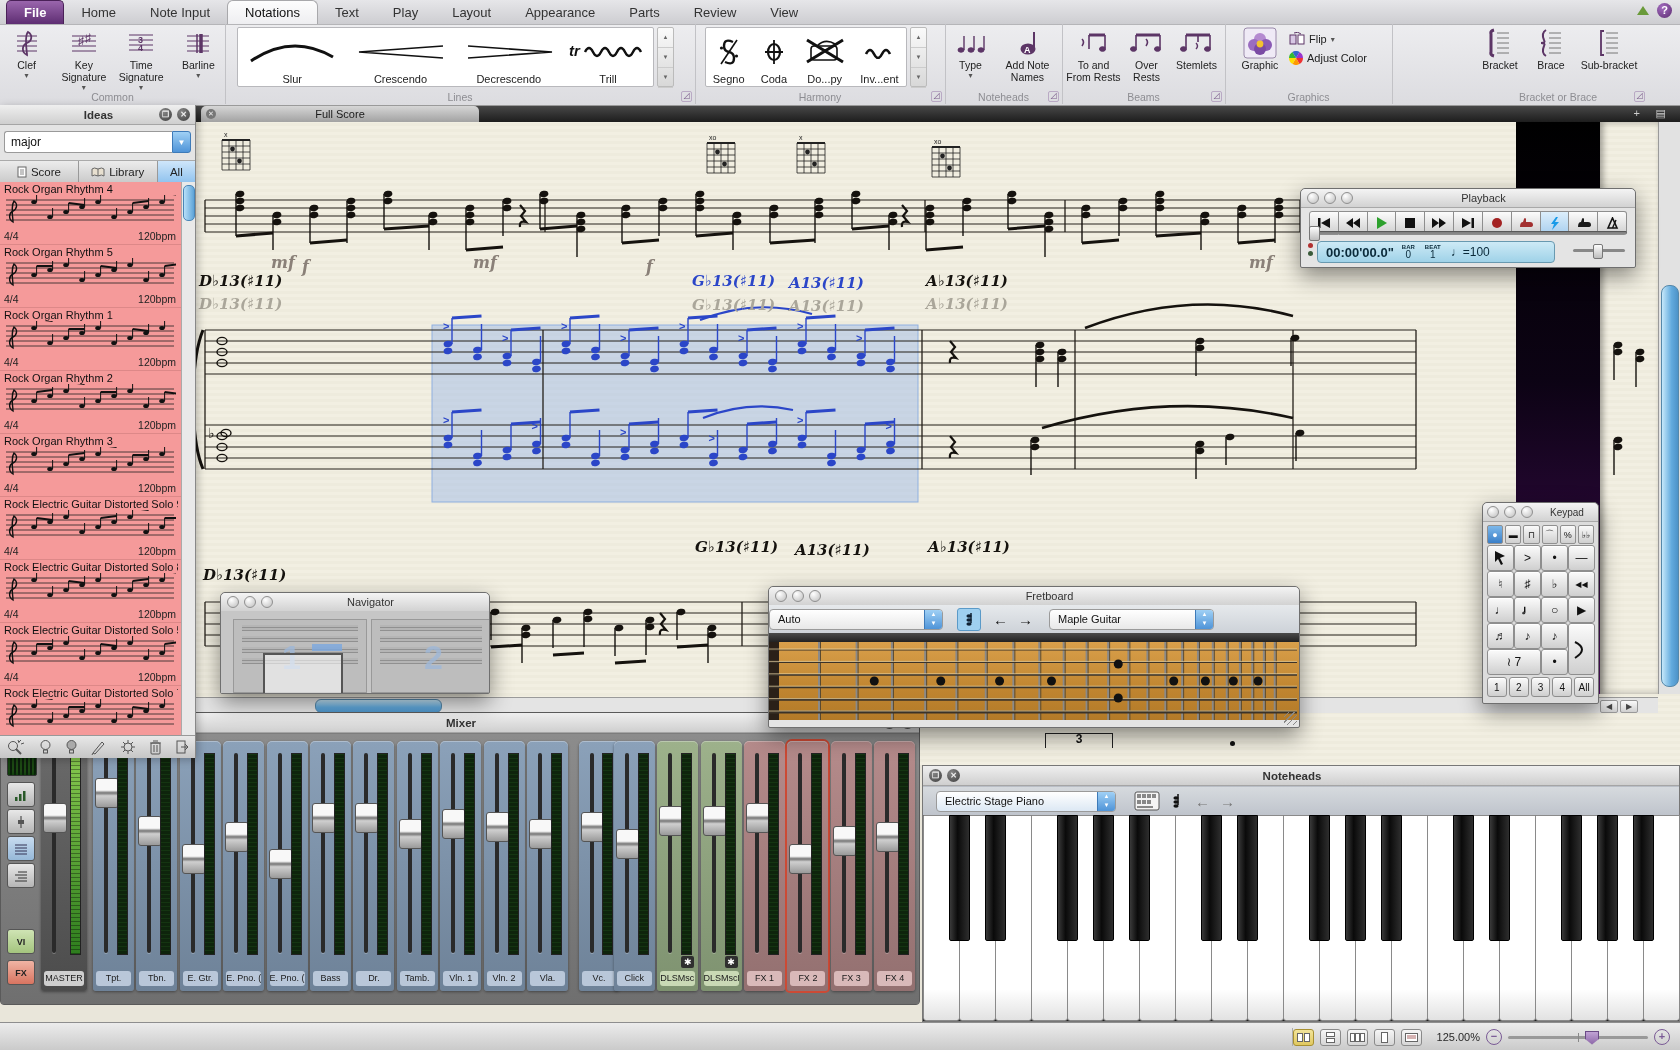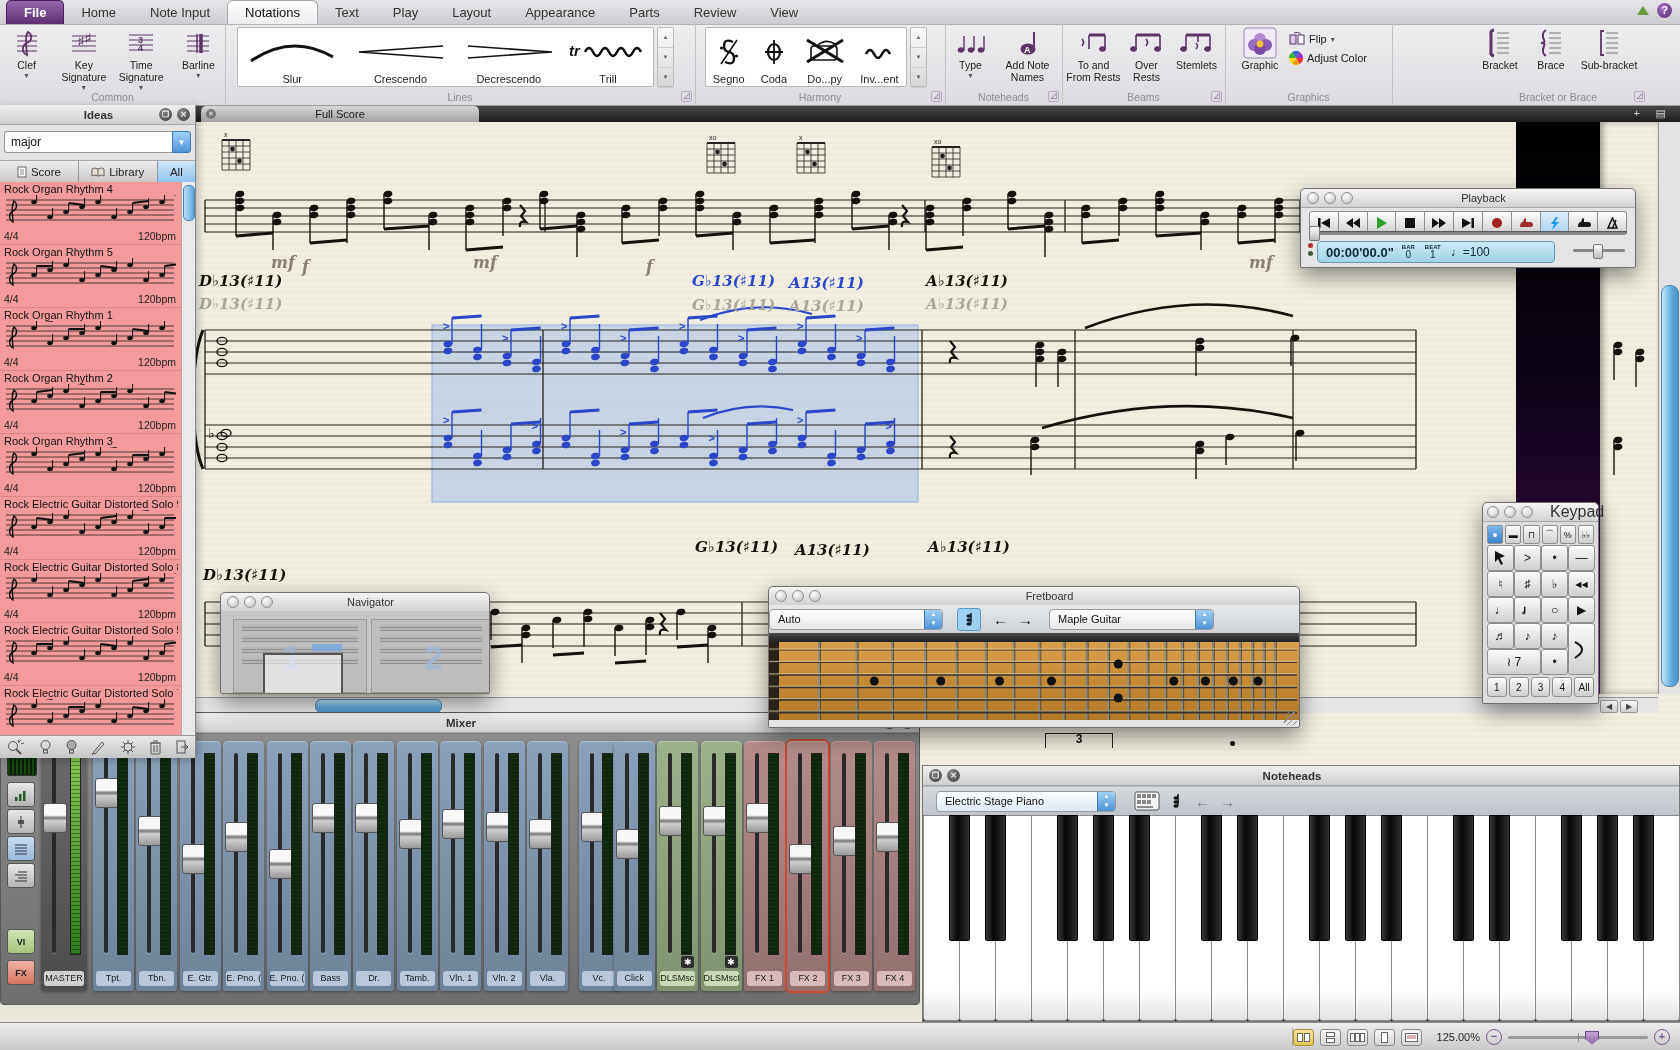--- a/index.html
+++ b/index.html
@@ -1607,21 +1607,21 @@
     <div class="grip"></div>
   </div>
 
   <div class="win" style="left:1482px;top:502px;width:115px;height:200px;background:#dcdcdc;">
     <div class="wtitle">
       <div class="dots" style="margin:0 4px;">
           <div class="dot"></div>
           <div class="dot"></div>
           <div class="dot"></div>
         </div>
-      <div style="font-size:16px;color:#333;">Keypad</div>
+      <div style="font-size:10px;color:#333;">Keypad</div>
     </div>
     <div class="kprow" style="margin-top:3px;">
       <div class="kptab active">●</div>
       <div class="kptab">▬</div>
       <div class="kptab">⊓</div>
       <div class="kptab">⌒</div>
       <div class="kptab">%</div>
       <div class="kptab">♭♭</div>
     </div>
     <div id="kp-grid" style="position:absolute;left:4px;top:42px;width:107px;height:130px;">

